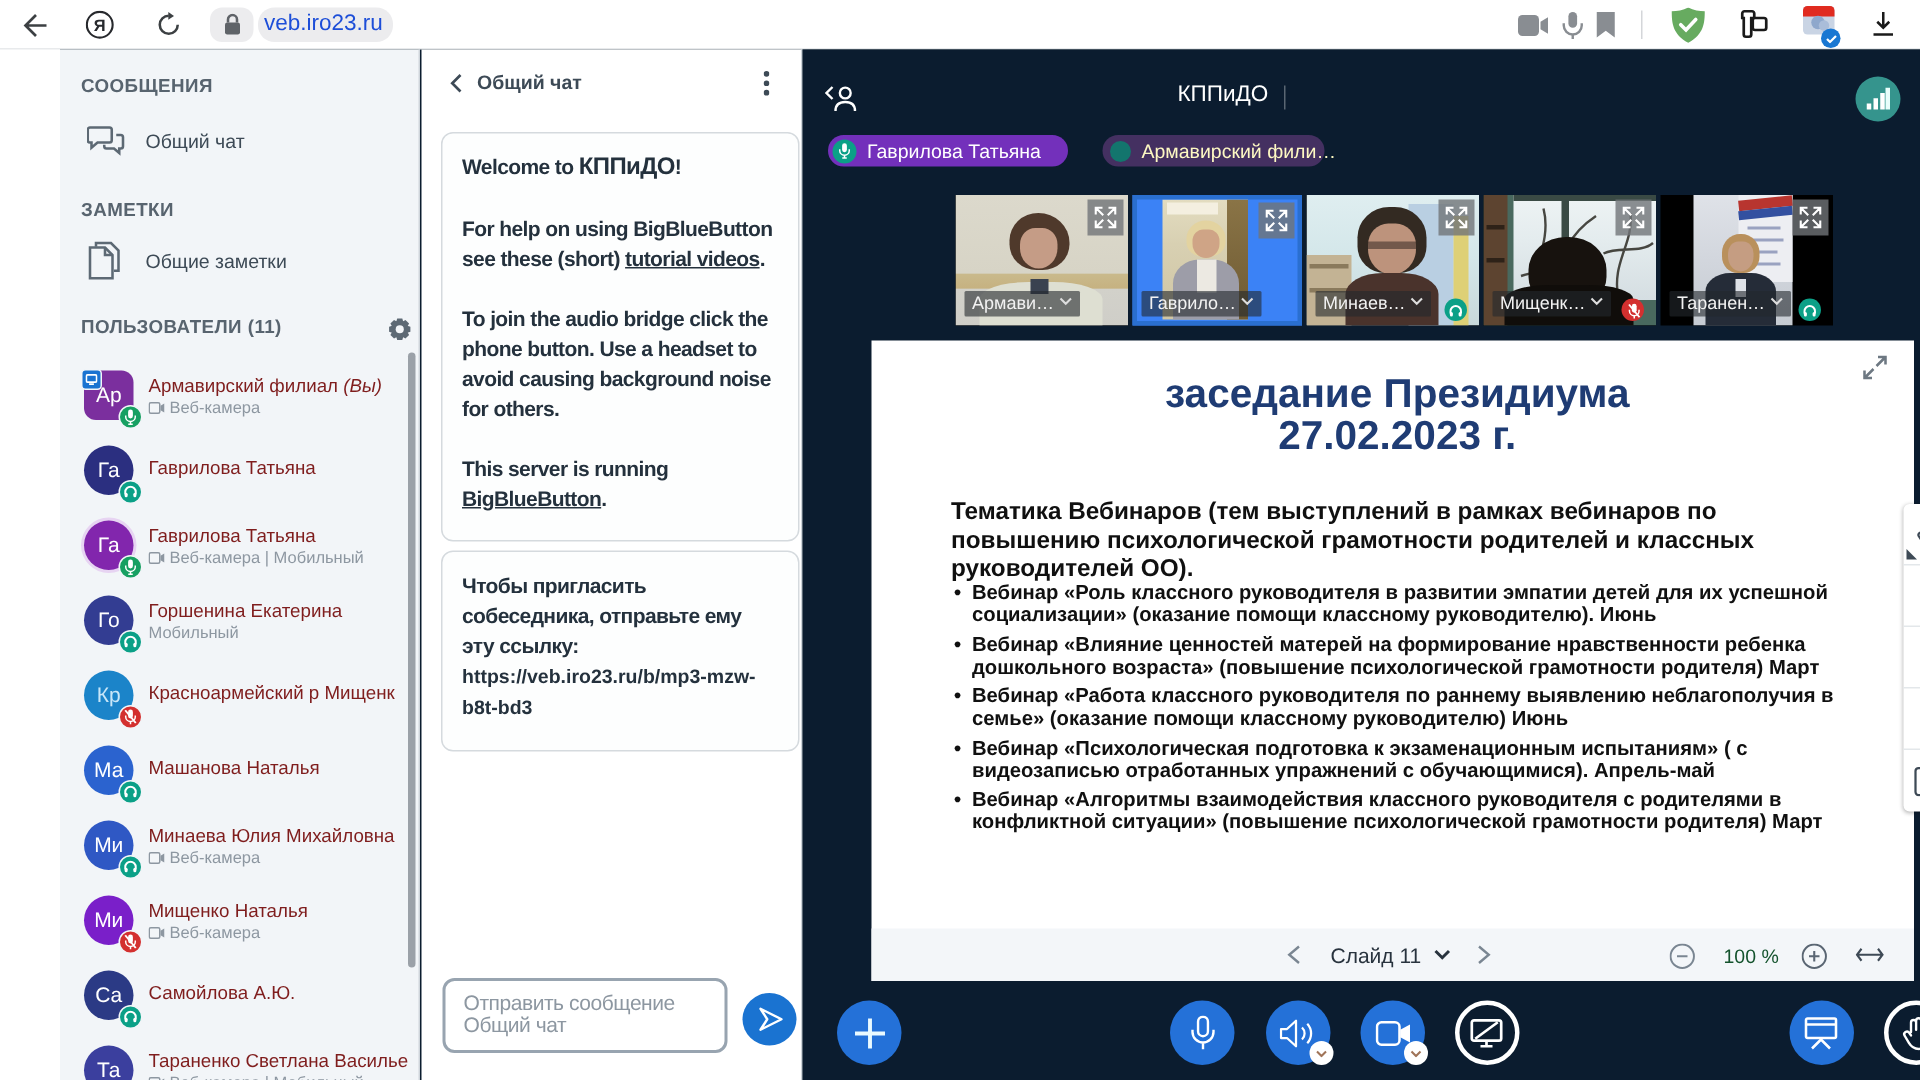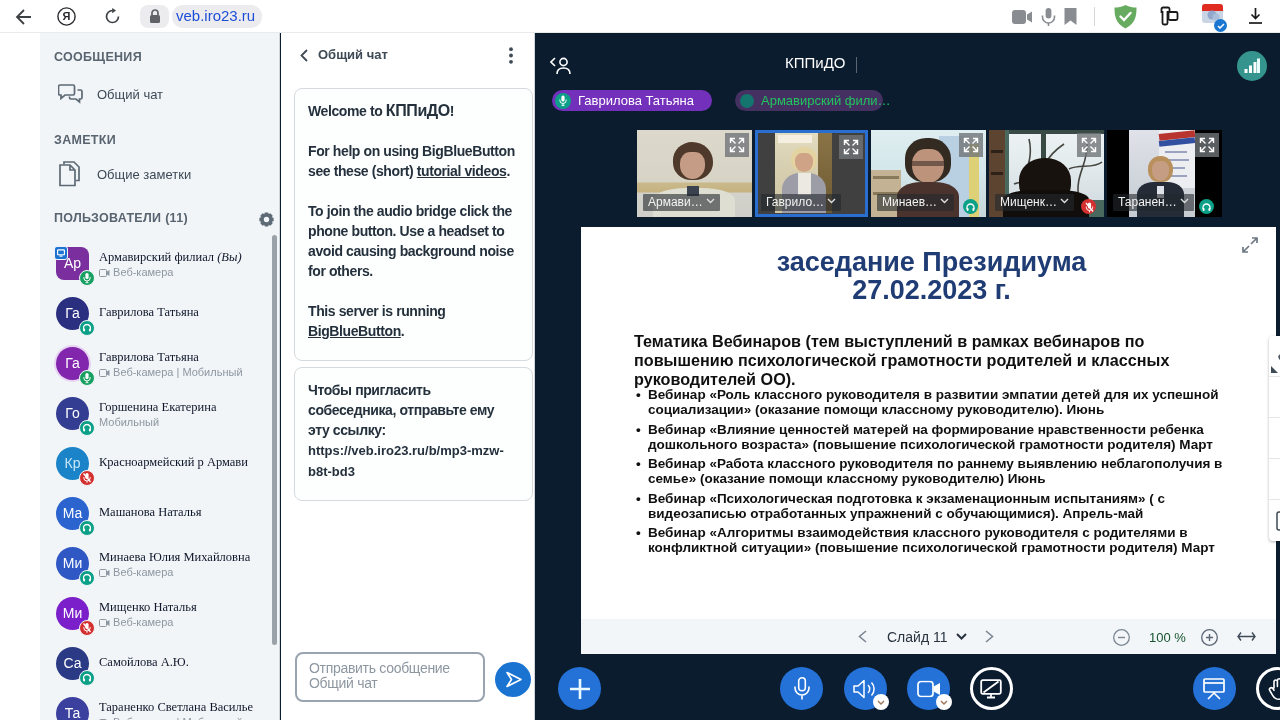--- a/index.html
+++ b/index.html
@@ -17,21 +17,21 @@
 #app { position:absolute; top:33px; left:0; width:1280px; height:687px; background:#0b1c2f;margin-left:40px; }
 
 
 #sidebar { position:absolute; left:0; top:0; width:240px; height:687px; background:#f2f5f8; border-right:1px solid #cfd5db; }
 .sect { position:absolute; left:14px; font-size:12.5px; font-weight:bold; color:#58646f; letter-spacing:.3px; }
 .navrow { position:absolute; left:0; width:100%; height:40px; }
 .navrow .lbl { position:absolute; left:57px; top:50%; transform:translateY(-50%); font-size:13px; color:#3d4a56; }
 .navrow svg { position:absolute; left:18px; top:50%; transform:translateY(-50%); }
 .urow { position:absolute; left:0; width:234px; }
 .uav { position:absolute; left:16px; top:0; width:33px; height:33px; border-radius:50%; color:#fff; font-size:14px; text-align:center; line-height:33px; }
-.uname { position:absolute; left:59px; top:3px; font-size:12.5px; color:#0f172a; white-space:nowrap;font-family:Liberation Serif, serif; }
+.uname { position:absolute; left:59px; top:3px; font-size:12.5px; color:#7f1d1d; white-space:nowrap; }
 .usub { position:absolute; left:59px; top:19px; font-size:11px; color:#8d97a1; white-space:nowrap; }
 .badge { position:absolute; left:39px; top:23px; width:16px; height:16px; border-radius:50%; border:1.5px solid #f2f5f8; }
 .badge svg { position:absolute; left:50%; top:50%; transform:translate(-50%,-50%); }
 #uscroll { position:absolute; right:2px; top:202px; width:5px; height:410px; background:#9ba1a8; border-radius:3px; }
 
 
 #chat { position:absolute; left:241px; top:0; width:254px; height:687px; background:#fff; border-right:1px solid #cfd5db; }
 #chathead { position:absolute; left:16px; top:14px; font-size:13px; font-weight:bold; color:#3d4a56; }
 .msgbox { position:absolute; left:13px; width:239px; border:1px solid #d5dade; border-radius:8px; background:#fdfefe; padding:12px 13px; font-size:14px; font-weight:bold; color:#24313d; line-height:20px; letter-spacing:-0.4px; }
 #chatinput { position:absolute; left:14px; top:619px; width:190px; height:50px; border:2px solid #98a4b0; border-radius:8px; background:#fff; padding:7px 12px; font-size:14px; color:#8d97a1; line-height:15px; letter-spacing:-0.3px; }
@@ -221,21 +221,21 @@
             <svg width="9" height="9" viewBox="0 0 9 9">
               <path d="M1 6 V4.5 a3.5 3.5 0 0 1 7 0 V6" stroke="#fff" stroke-width="1.3" fill="none"></path>
               <rect x="0.6" y="5" width="2" height="3" rx="1" fill="#fff"></rect>
               <rect x="6.4" y="5" width="2" height="3" rx="1" fill="#fff"></rect>
             </svg>
           </div>
       </div>
 
       <div class="urow" style="top:414px">
         <div class="uav" style="background:#1b84c9;color:#c8e6f8">Кр</div>
-        <div class="uname" style="top:8px">Красноармейский р Армави</div>
+        <div class="uname" style="top:8px">Красноармейский р Мищенк</div>
         <div class="badge" style="background:#d3302f">
             <svg width="9" height="11" viewBox="0 0 9 11">
               <rect x="2.9" y="0.5" width="3.2" height="6" rx="1.6" fill="#fff"></rect>
               <path d="M1.3 4.5 v0.8 a3.2 3.2 0 0 0 6.4 0 v-0.8" stroke="#fff" stroke-width="1" fill="none"></path>
               <path d="M4.5 8.7 v1.6" stroke="#fff" stroke-width="1"></path>
               <path d="M1 1 L8 9.5" stroke="#fff" stroke-width="1.3"></path>
             </svg>
           </div>
       </div>
 
@@ -362,42 +362,42 @@
         <svg class="abs" style="left:4.2px;top:2.8px" width="8" height="11" viewBox="0 0 8 11">
             <rect x="2.4" y="0.5" width="3.2" height="6" rx="1.6" fill="#fff"></rect>
             <path d="M0.8 4.5 v0.8 a3.2 3.2 0 0 0 6.4 0 v-0.8" stroke="#fff" stroke-width="1" fill="none"></path>
             <path d="M4 8.7 v1.6 M2.5 10.3 h3" stroke="#fff" stroke-width="1"></path>
           </svg>
       </div>
       <span style="margin-left:26px;color:#fff">Гаврилова Татьяна</span>
     </div>
     <div class="pill" style="left:200px;width:148px;background:#443061">
       <div class="abs" style="left:5px;top:4px;width:14px;height:14px;border-radius:50%;background:#13756d"></div>
-      <span style="margin-left:26px;color:#22c55e;white-space:nowrap">Армавирский фили…</span>
+      <span style="margin-left:26px;color:#fef9c3;white-space:nowrap">Армавирский фили…</span>
     </div>
 
     <div id="vids">
 
       <div class="thumb" style="left:102px">
         <div class="abs" style="left:0;top:0;width:115px;height:87px;background:linear-gradient(180deg,#dcd9cc 0,#d7d4c6 52px,#c9b98b 53px,#c6b281 62px,#d2d1ca 63px,#cfcec8 87px)"></div>
         <div class="abs" style="left:36px;top:12px;width:40px;height:38px;background:#4f392b;border-radius:48% 52% 45% 45%"></div>
         <div class="abs" style="left:43px;top:22px;width:25px;height:27px;background:#c59c86;border-radius:45% 45% 55% 55%"></div>
         <div class="abs" style="left:16px;top:58px;width:82px;height:29px;background:#dedfd2;border-radius:40% 40% 0 0"></div>
         <div class="abs" style="left:50px;top:56px;width:12px;height:10px;background:#3a4250"></div>
         <div class="fsicon">
             <svg class="abs" style="left:3px;top:3px" width="18" height="18" viewBox="0 0 18 18">
               <path d="M11 2.5 H15.5 V7 M15.5 2.5 L10.5 7.5 M7 15.5 H2.5 V11 M2.5 15.5 L7.5 10.5 M2.5 7 V2.5 H7 M2.5 2.5 L7.5 7.5 M15.5 11 V15.5 H11 M15.5 15.5 L10.5 10.5" stroke="#fff" stroke-width="1.4" fill="none"></path>
             </svg>
           </div>
         <div class="vlabel">Армави…  <svg width="9" height="6" viewBox="0 0 9 6" style="vertical-align:2px">
               <path d="M1 1 L4.5 4.5 L8 1" stroke="#ddd" stroke-width="1.4" fill="none"></path>
             </svg></div>
       </div>
 
-      <div class="thumb" style="left:220px;width:113px;border:3.5px solid #2a6fd0;background:#404040">
+      <div class="thumb" style="left:220px;width:113px;border:3.5px solid #2a6fd0;background:#3b82f6">
         <div class="abs" style="left:17px;top:0;width:57px;height:80px;background:linear-gradient(180deg,#e3dcc0 0,#d8d0b2 30px,#cfc5a4 80px)"></div>
         <div class="abs" style="left:60px;top:0;width:14px;height:80px;background:linear-gradient(180deg,#8a7446 0,#6e5a33 80px)"></div>
         <div class="abs" style="left:20px;top:2px;width:34px;height:8px;background:#f4efe0"></div>
         <div class="abs" style="left:33px;top:14px;width:26px;height:24px;background:#e3d3a0;border-radius:50% 50% 40% 40%"></div>
         <div class="abs" style="left:37px;top:20px;width:18px;height:19px;background:#cfa486;border-radius:40% 40% 50% 50%"></div>
         <div class="abs" style="left:24px;top:40px;width:44px;height:40px;background:#9d9da8;border-radius:40% 40% 0 0"></div>
         <div class="abs" style="left:40px;top:40px;width:13px;height:22px;background:#ece9e2"></div>
         <div class="fsicon" style="top:2px;right:2px">
             <svg class="abs" style="left:3px;top:3px" width="18" height="18" viewBox="0 0 18 18">
               <path d="M11 2.5 H15.5 V7 M15.5 2.5 L10.5 7.5 M7 15.5 H2.5 V11 M2.5 15.5 L7.5 10.5 M2.5 7 V2.5 H7 M2.5 2.5 L7.5 7.5 M15.5 11 V15.5 H11 M15.5 15.5 L10.5 10.5" stroke="#fff" stroke-width="1.4" fill="none"></path>

